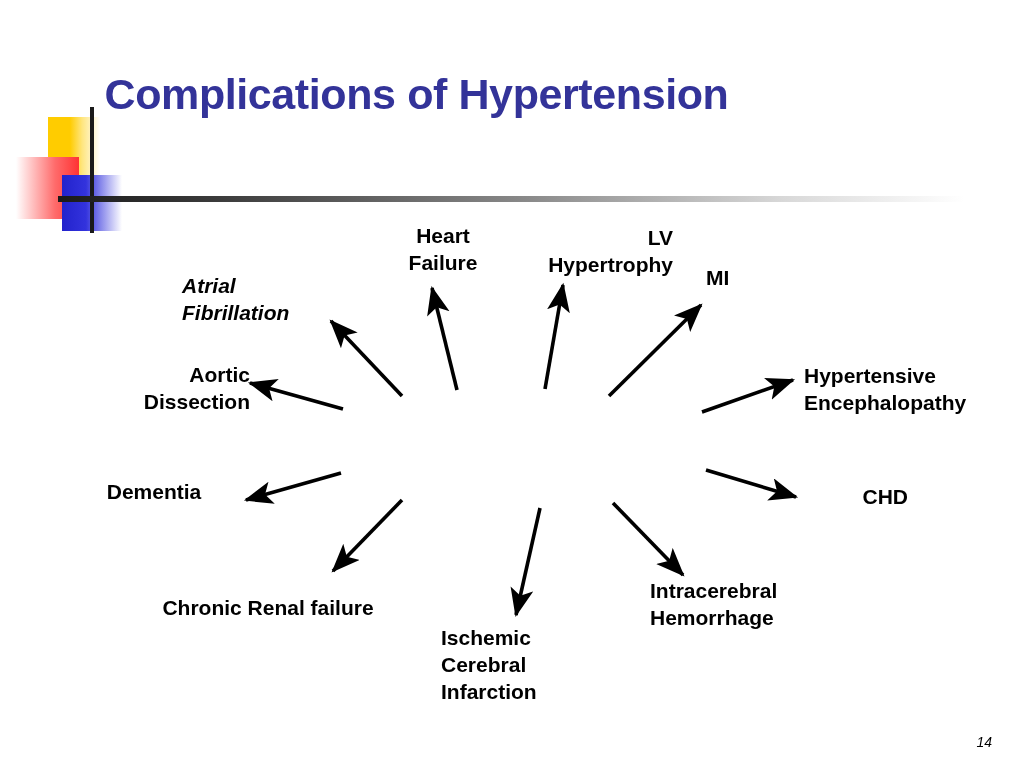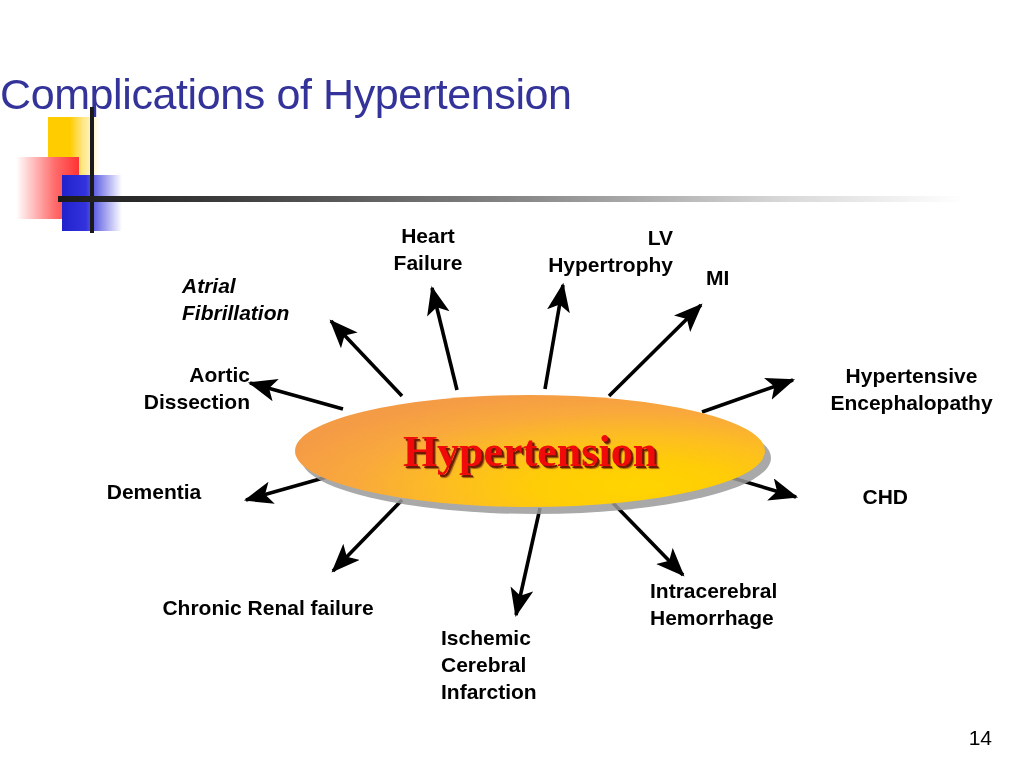--- a/index.html
+++ b/index.html
@@ -18,23 +18,24 @@
     background: #ffffff;
     overflow: hidden;
   }
 
   
   #slide-title {
     position: absolute;
     left: 0;
     top: 70px;
     width: 833px;
+    text-align: center;
     font-family: "Liberation Sans", sans-serif;
     font-size: 43px;
-    font-weight: 400;
+    font-weight: 700;
     color: #333399;
     letter-spacing: -0.4px;
     white-space: nowrap;
   }
 
   
   #decor {
     position: absolute;
     left: 0px;
     top: 95px;
@@ -154,40 +155,41 @@
     position: absolute;
     font-family: "Liberation Sans", sans-serif;
     font-weight: bold;
     font-size: 21px;
     line-height: 1.28;
     color: #000000;
     white-space: pre-line;
   }
 
   
-  #leaf-heart-failure       { left: 370px; top: 223px; width: 116px; text-align: center; }
+  #leaf-heart-failure       { left: 385px; top: 223px; width: 116px; text-align: center; }
   #leaf-lv-hypertrophy      { left: 488px; top: 225px; width: 185px; text-align: right; }
   #leaf-mi                  { left: 706px; top: 265px; width: 60px;  text-align: left; }
   #leaf-atrial-fibrillation { left: 182px; top: 273px; width: 160px; text-align: left; font-style: italic; }
   #leaf-aortic-dissection   { left: 90px;  top: 362px; width: 160px; text-align: right; }
-  #leaf-hypertensive-enceph { left: 804px; top: 363px; width: 215px; text-align: center; }
+  #leaf-hypertensive-enceph { left: 804px; top: 363px; width: 215px; text-align: left; }
   #leaf-dementia            { left: 84px;  top: 479px; width: 140px; text-align: center; }
   #leaf-chd                 { left: 818px; top: 484px; width: 90px;  text-align: right; }
   #leaf-chronic-renal       { left: 118px; top: 595px; width: 300px; text-align: center; }
   #leaf-intracerebral       { left: 650px; top: 578px; width: 220px; text-align: left; }
   #leaf-ischemic            { left: 441px; top: 625px; width: 170px; text-align: left; }
 
   
   #page-number {
     position: absolute;
     right: 32px;
     bottom: 18px;
     font-family: "Liberation Sans", sans-serif;
-    font-size: 21px;
+    font-size: 14px;
     color: #000000;
+    font-style: italic;
   }
 </style>
 </head>
 <body>
 
 <div id="slide">
 
   <div id="slide-title">Complications of Hypertension</div>
 
   <div id="decor">
@@ -225,25 +227,20 @@
         <line x1="341" y1="473" x2="246" y2="500"></line>
 
         <line x1="402" y1="500" x2="333" y2="571"></line>
 
         <line x1="540" y1="508" x2="516" y2="615"></line>
 
         <line x1="613" y1="503" x2="683" y2="575"></line>
       </g>
     </svg>
 
-    <div id="core">
-      <div id="core-shadow"></div>
-      <div id="core-body"></div>
-      <div id="core-label">Hypertension</div>
-    </div>
 
     <div class="leaf" id="leaf-heart-failure">Heart
 Failure</div>
 
     <div class="leaf" id="leaf-lv-hypertrophy">LV
 Hypertrophy</div>
 
     <div class="leaf" id="leaf-mi">MI</div>
 
     <div class="leaf" id="leaf-atrial-fibrillation">Atrial

